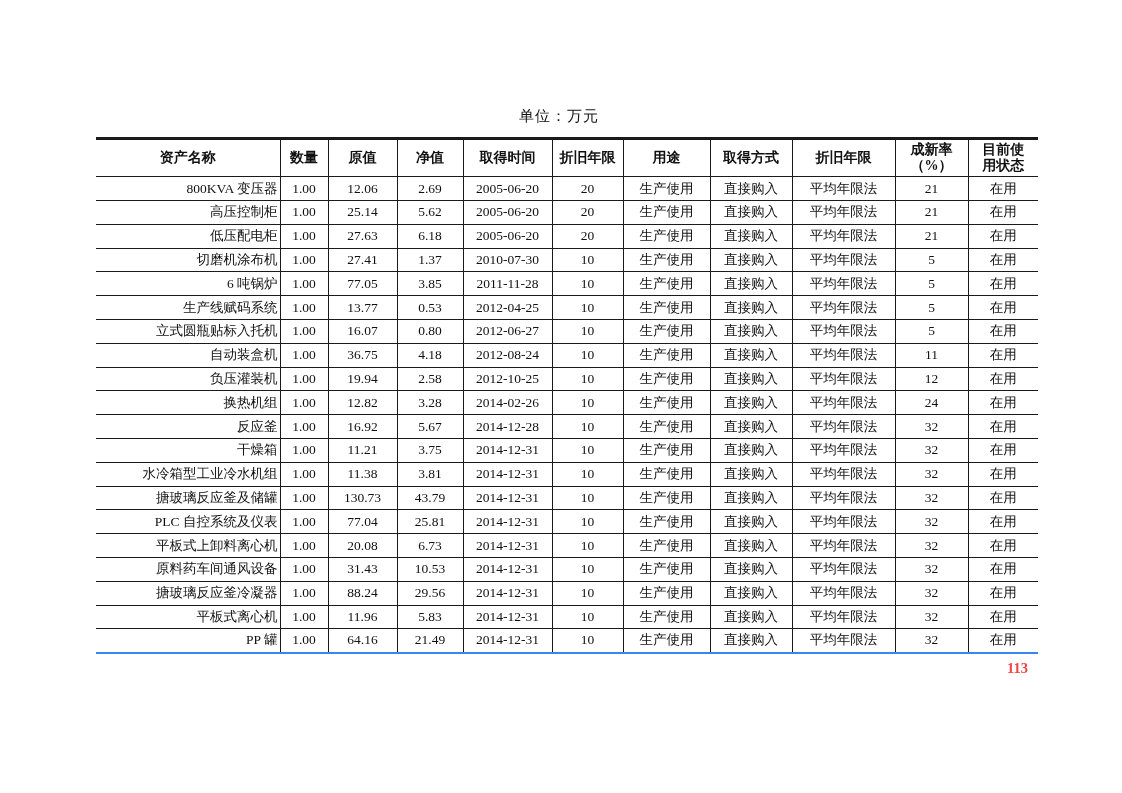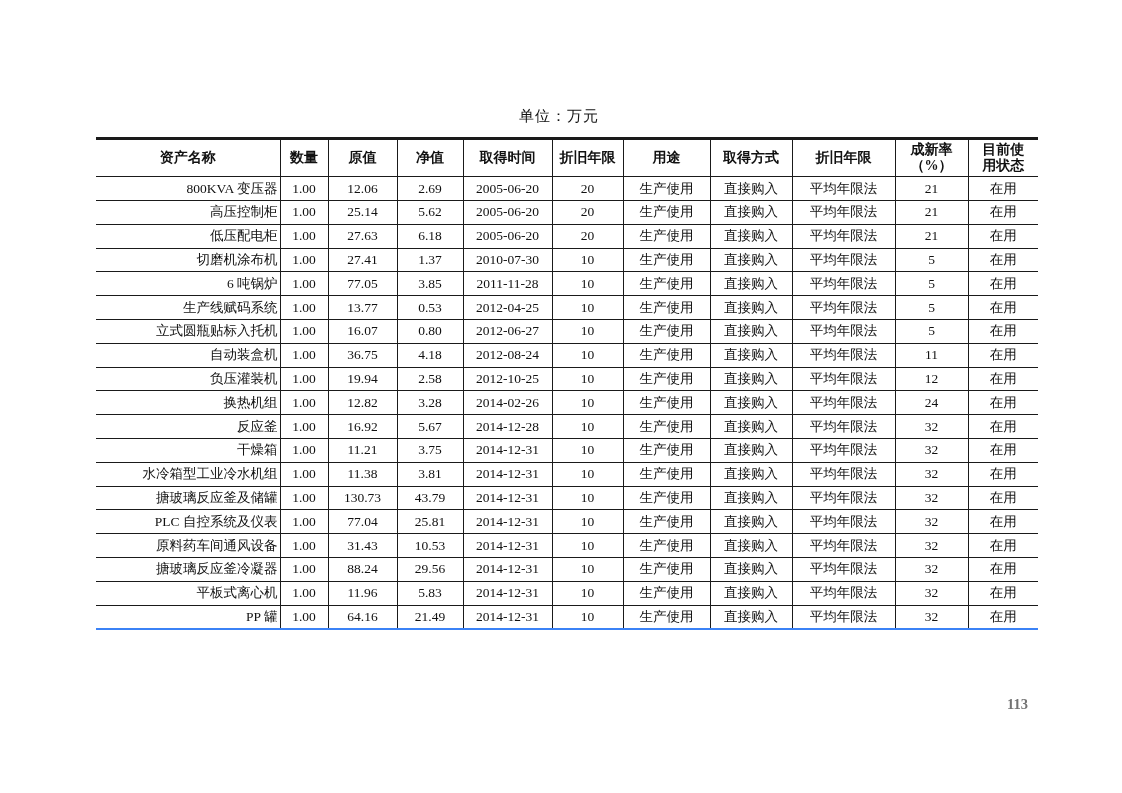--- a/index.html
+++ b/index.html
@@ -69,24 +69,24 @@
   table.assets tbody tr:not(:first-child) td {
     border-top: 1px solid #1a1a1a;
   }
   table.assets td:first-child {
     text-align: right;
     padding-left: 10px;
   }
   .page-number {
     position: absolute;
     right: 94px;
-    top: 696px;
+    top: 660px;
     font-size: 14.5px;
     font-weight: bold;
-    color: #737373;
+    color: #ef4444;
   }
 </style>
 </head>
 <body>
 
 <div class="unit-label">单位：万元</div>
 
 <table class="assets">
   <colgroup>
     <col class="c0">
@@ -307,20 +307,33 @@
         <td>25.81</td>
         <td>2014-12-31</td>
         <td>10</td>
         <td>生产使用</td>
         <td>直接购入</td>
         <td>平均年限法</td>
         <td>32</td>
         <td>在用</td>
       </tr>
       <tr>
+        <td>平板式上卸料离心机</td>
+        <td>1.00</td>
+        <td>20.08</td>
+        <td>6.73</td>
+        <td>2014-12-31</td>
+        <td>10</td>
+        <td>生产使用</td>
+        <td>直接购入</td>
+        <td>平均年限法</td>
+        <td>32</td>
+        <td>在用</td>
+      </tr>
+      <tr>
         <td>原料药车间通风设备</td>
         <td>1.00</td>
         <td>31.43</td>
         <td>10.53</td>
         <td>2014-12-31</td>
         <td>10</td>
         <td>生产使用</td>
         <td>直接购入</td>
         <td>平均年限法</td>
         <td>32</td>

